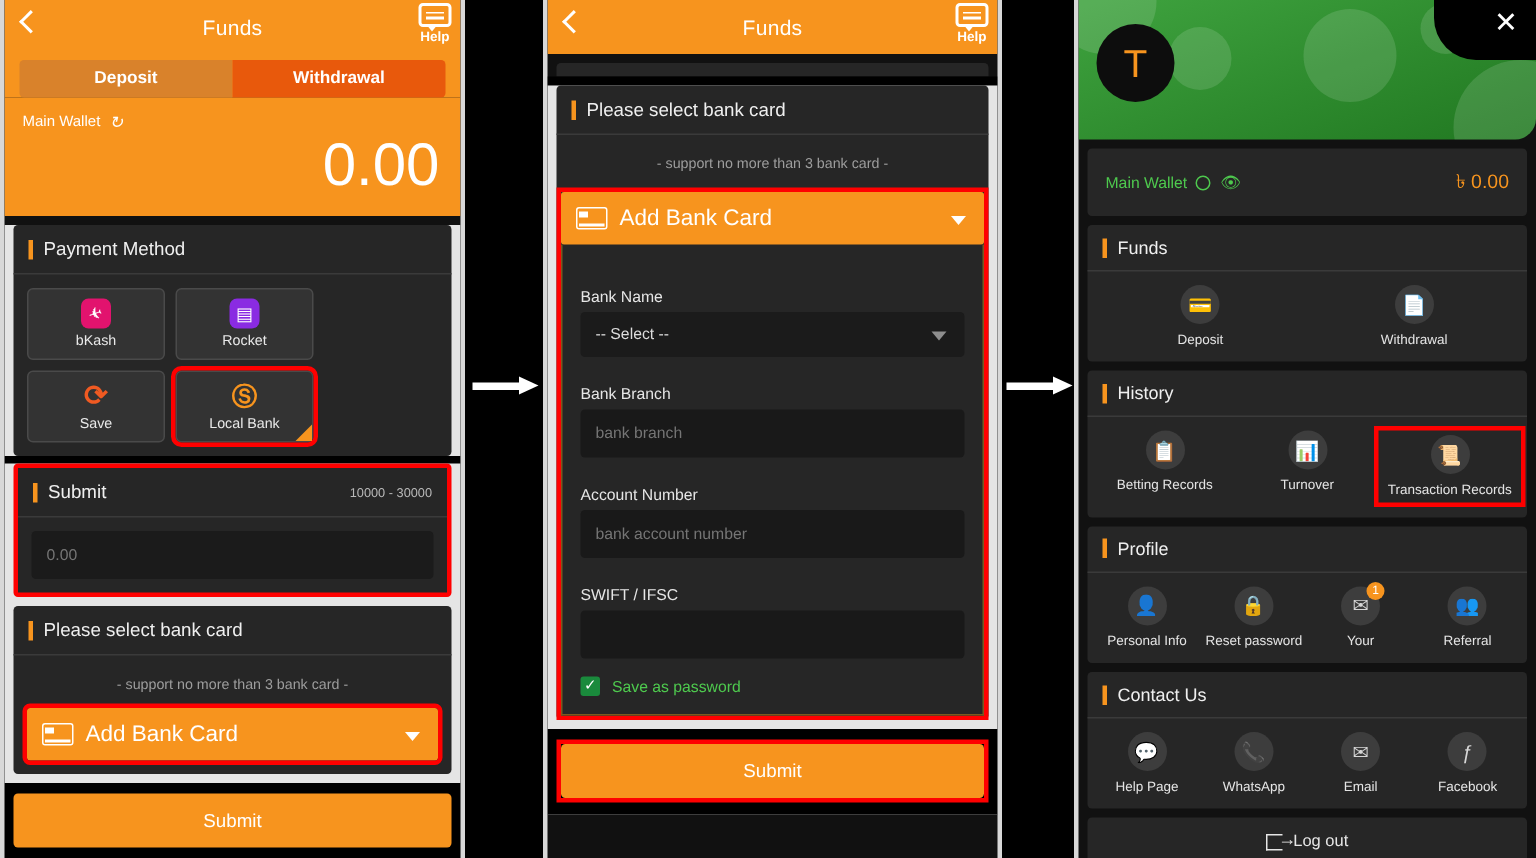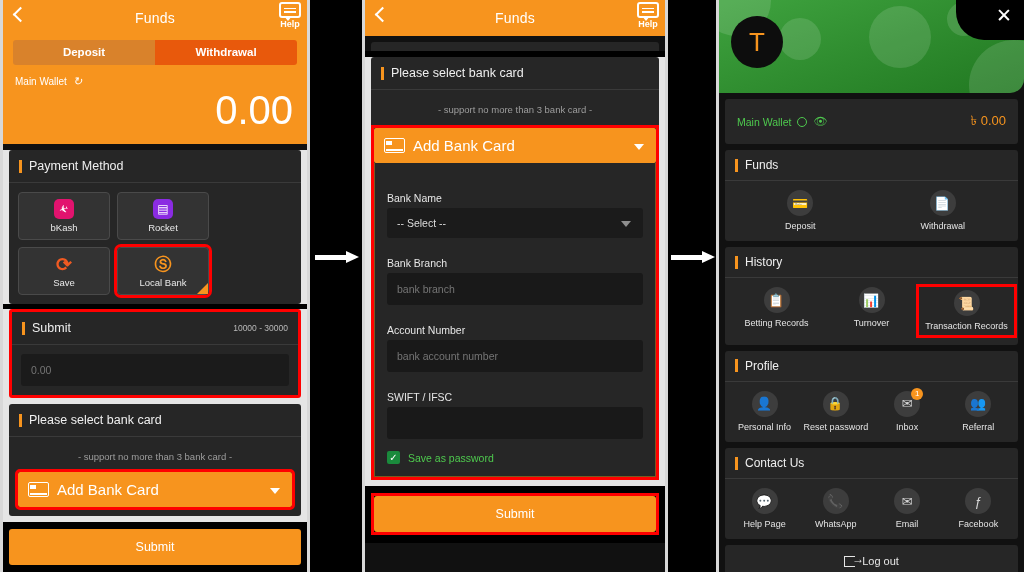--- a/index.html
+++ b/index.html
@@ -489,21 +489,21 @@
           <span class="cap">Personal Info</span>
         </div>
         <div class="tile">
           <span class="circ">🔒</span>
           <span class="cap">Reset password</span>
         </div>
         <div class="tile">
           <span class="circ">✉
             <span class="dot-badge">1</span>
           </span>
-          <span class="cap">Inbox</span>
+          <span class="cap">Your</span>
         </div>
         <div class="tile">
           <span class="circ">👥</span>
           <span class="cap">Referral</span>
         </div>
       </div>
     </div>
 
     <div class="sec">
       <div class="sec-hd">

